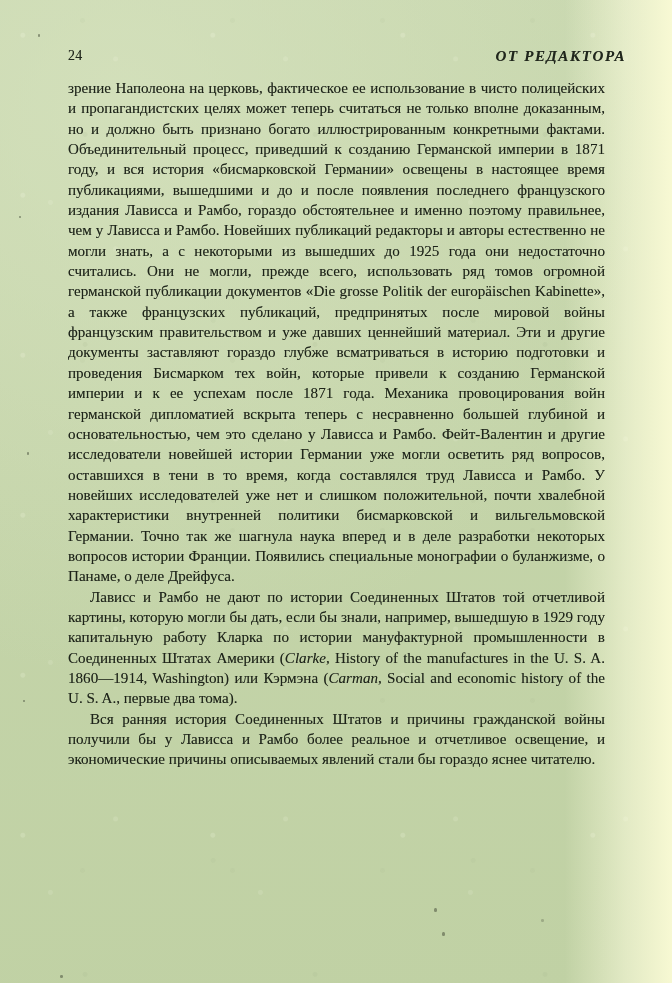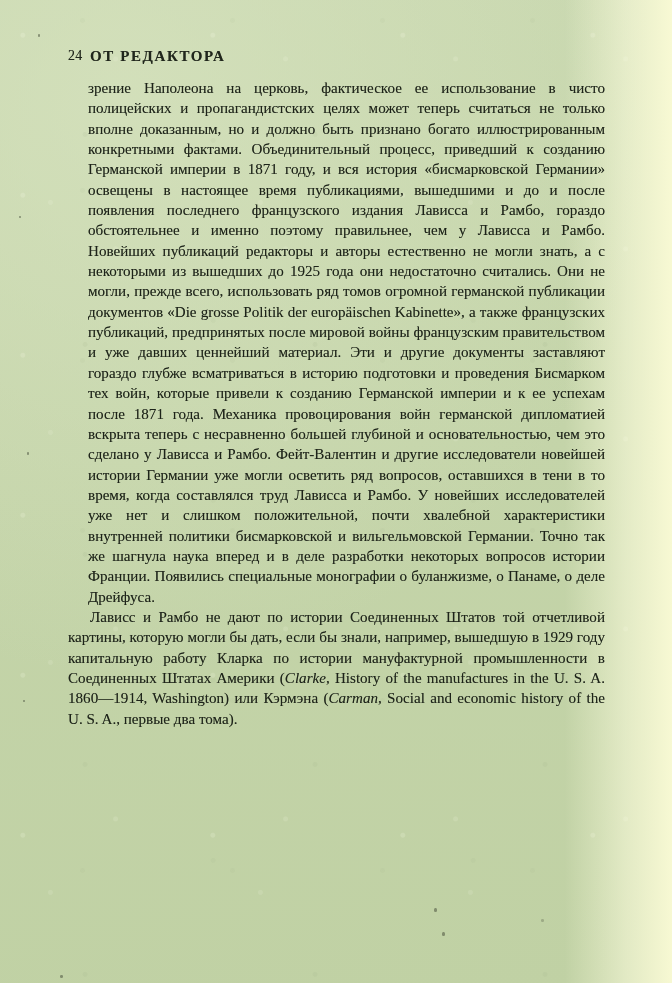--- a/index.html
+++ b/index.html
@@ -75,21 +75,22 @@
     top: 0;
     font-size: 14px;
     letter-spacing: 0.3px;
     text-align: center;
   }
   #runhead-title {
     position: absolute;
     left: 0;
     top: 0;
     width: 536px;
-    text-align: left;
+    text-align: right;
+    font-style: italic;
     font-weight: 700;
     font-size: 15px;
     letter-spacing: 1.6px;
     transform: translateX(22px);
   }
 
   
   #body-text {
     position: absolute;
     left: 68px;
@@ -101,21 +102,20 @@
     text-align: justify;
     text-justify: inter-word;
   }
   #body-text p {
     margin: 0;
     text-indent: 22px;
     hyphens: manual;
   }
   #body-text p.first {
     text-indent: 0;
-    margin-left: 20px;
   }
   .it {
     font-style: italic;
   }
 
   
   #body-text, #runhead {
     text-shadow: 0 0 0.55px rgba(29,35,25,0.42);
   }
 </style>
@@ -136,15 +136,16 @@
   <div class="speck" style="left:541px; top:919px; width:3px; height:3px; opacity:0.3;"></div>
 
   <div id="runhead">
     <span id="folio">24</span>
     <span id="runhead-title">ОТ РЕДАКТОРА</span>
   </div>
 
   <div id="body-text">
       <p class="first"><span>зрение Наполеона на церковь, фактическое ее использование в чисто полицейских и пропагандистских целях может теперь считаться не только вполне доказанным, но и должно быть признано богато иллюстрированным конкретными фактами. Объединительный процесс, приведший к созданию Германской империи в 1871 году, и вся история «бисмарковской Германии» освещены в настоящее время публикациями, вышедшими и до и после появления последнего французского издания Лависса и Рамбо, гораздо обстоятельнее и именно поэтому правильнее, чем у Лависса и Рамбо. Новейших публикаций редакторы и авторы естественно не могли знать, а с некоторыми из вышедших до 1925 года они недостаточно считались. Они не могли, прежде всего, использовать ряд томов огромной германской публикации документов «</span><span>Die grosse Politik der europäischen Kabinette</span><span>», а также французских публикаций, предпринятых после мировой войны французским правительством и уже давших ценнейший материал. Эти и другие документы заставляют гораздо глубже всматриваться в историю подготовки и проведения Бисмарком тех войн, которые привели к созданию Германской империи и к ее успехам после 1871 года. Механика провоцирования войн германской дипломатией вскрыта теперь с несравненно большей глубиной и основательностью, чем это сделано у Лависса и Рамбо. Фейт-Валентин и другие исследователи новейшей истории Германии уже могли осветить ряд вопросов, оставшихся в тени в то время, когда составлялся труд Лависса и Рамбо. У новейших исследователей уже нет и слишком положительной, почти хвалебной характеристики внутренней политики бисмарковской и вильгельмовской Германии. Точно так же шагнула наука вперед и в деле разработки некоторых вопросов истории Франции. Появились специальные монографии о буланжизме, о Панаме, о деле Дрейфуса.</span></p>
       <p><span>Лависс и Рамбо не дают по истории Соединенных Штатов той отчетливой картины, которую могли бы дать, если бы знали, например, вышедшую в 1929 году капитальную работу Кларка по истории мануфактурной промышленности в Соединенных Штатах Америки (</span><span class="it">Clarke</span><span>, History of the manufactures in the U. S. A. 1860—1914, Washington) или Кэрмэна (</span><span class="it">Carman</span><span>, Social and economic history of the U. S. A., первые два тома).</span></p>
+      <p><span>Вся ранняя история Соединенных Штатов и причины гражданской войны получили бы у Лависса и Рамбо более реальное и отчетливое освещение, и экономические причины описываемых явлений стали бы гораздо яснее читателю.</span></p>
     </div>
 
 </div>
 
 </body></html>

